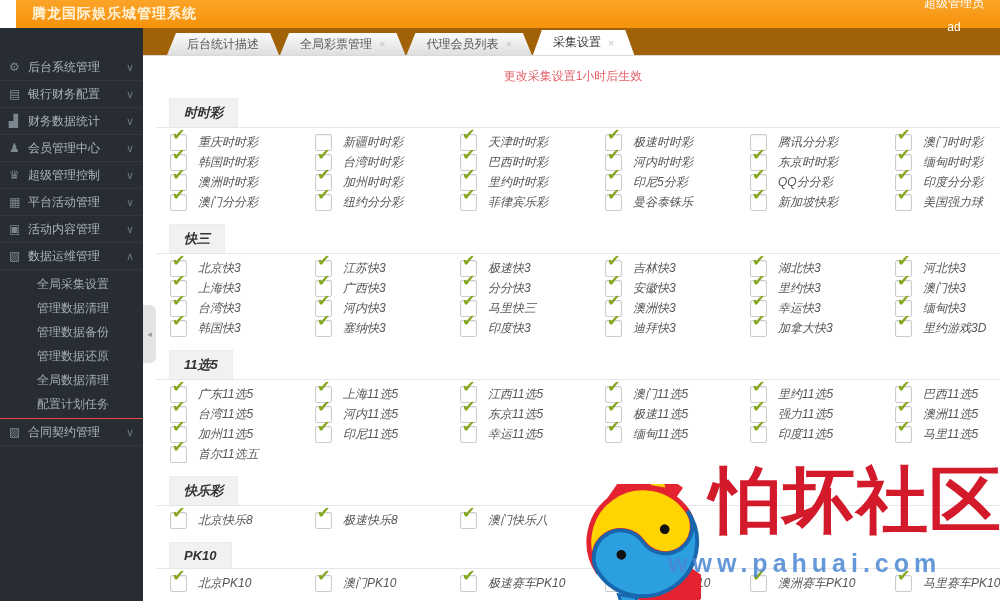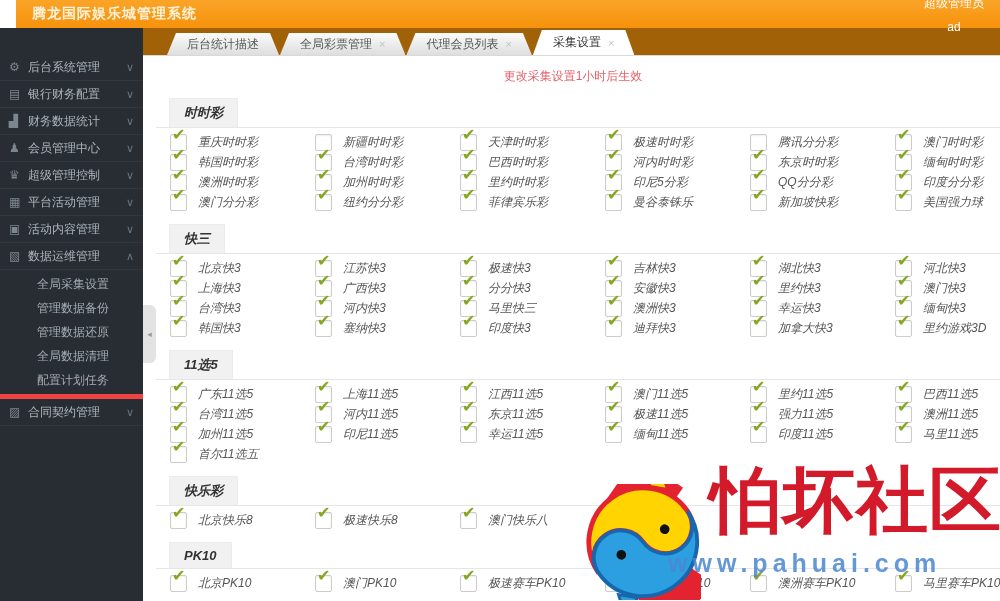--- a/index.html
+++ b/index.html
@@ -12,21 +12,21 @@
   .topbar .title{font-size:14px;font-weight:bold;color:#fff2d8;letter-spacing:1px;}
   .userarea{display:flex;align-items:center;gap:8px;font-size:12px;color:#fff;flex-direction:column;}
   
   .sidebar{position:absolute;top:28px;left:0;width:143px;bottom:0;background:#272d33;
            box-sizing:border-box;padding-top:26px;z-index:4;}
   .nav-item{height:26px;display:flex;align-items:center;padding:0 9px;color:#adb5bc;
             font-size:12px;border-bottom:1px solid #303particular;border-bottom:1px solid #30373d;cursor:pointer;}
   .nav-item .ico{width:19px;color:#7c868e;font-size:12px;flex:none;}
   .nav-item .lbl{flex:1;white-space:nowrap;overflow:hidden;}
   .nav-item .chev{color:#6d767d;font-size:11px;}
-  .subnav{border-bottom:5px solid #ef4444;padding:2px 0;}
+  .subnav{border-bottom:1px solid #ef4444;padding:2px 0;}
   .sub-item{height:24px;line-height:24px;padding-left:37px;color:#a4adb4;font-size:12px;
             cursor:pointer;white-space:nowrap;}
   
   .handle{position:absolute;left:143px;top:305px;width:13px;height:58px;background:#e3e3e3;
           border-radius:0 6px 6px 0;display:flex;align-items:center;justify-content:center;
           color:#999;font-size:9px;z-index:6;cursor:pointer;}
   
   .main{position:absolute;left:143px;top:28px;right:0;bottom:0;background:#fff;z-index:1;}
   .tabbar{height:27px;background:#a16207;border-bottom:1px solid #d9d9d9;display:flex;
           align-items:flex-end;padding-left:24px;}
@@ -106,20 +106,21 @@
       <span class="lbl">活动内容管理</span>
       <span class="chev">∨</span>
     </div>
     <div class="nav-item">
       <span class="ico">▧</span>
       <span class="lbl">数据运维管理</span>
       <span class="chev">∧</span>
     </div>
     <div class="subnav">
       <div class="sub-item">全局采集设置</div>
+      <div class="sub-item">管理数据清理</div>
       <div class="sub-item">管理数据备份</div>
       <div class="sub-item">管理数据还原</div>
       <div class="sub-item">全局数据清理</div>
       <div class="sub-item">配置计划任务</div>
     </div>
     <div class="nav-item">
       <span class="ico">▨</span>
       <span class="lbl">合同契约管理</span>
       <span class="chev">∨</span>
     </div>

